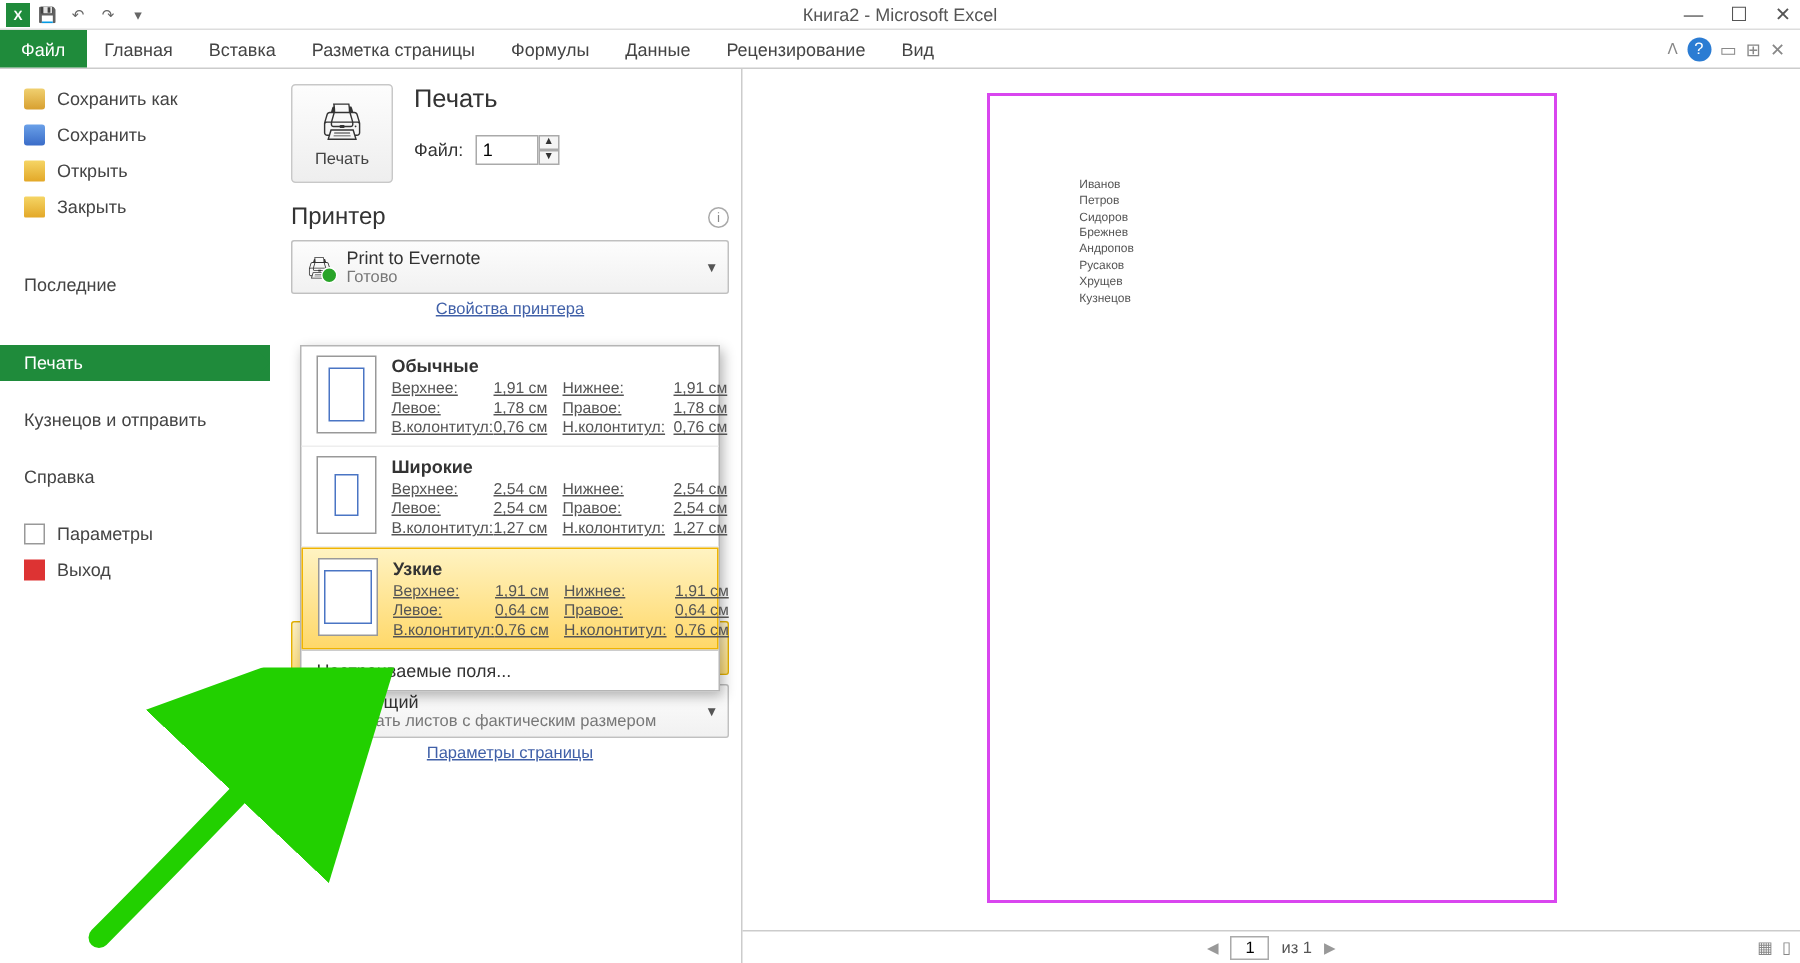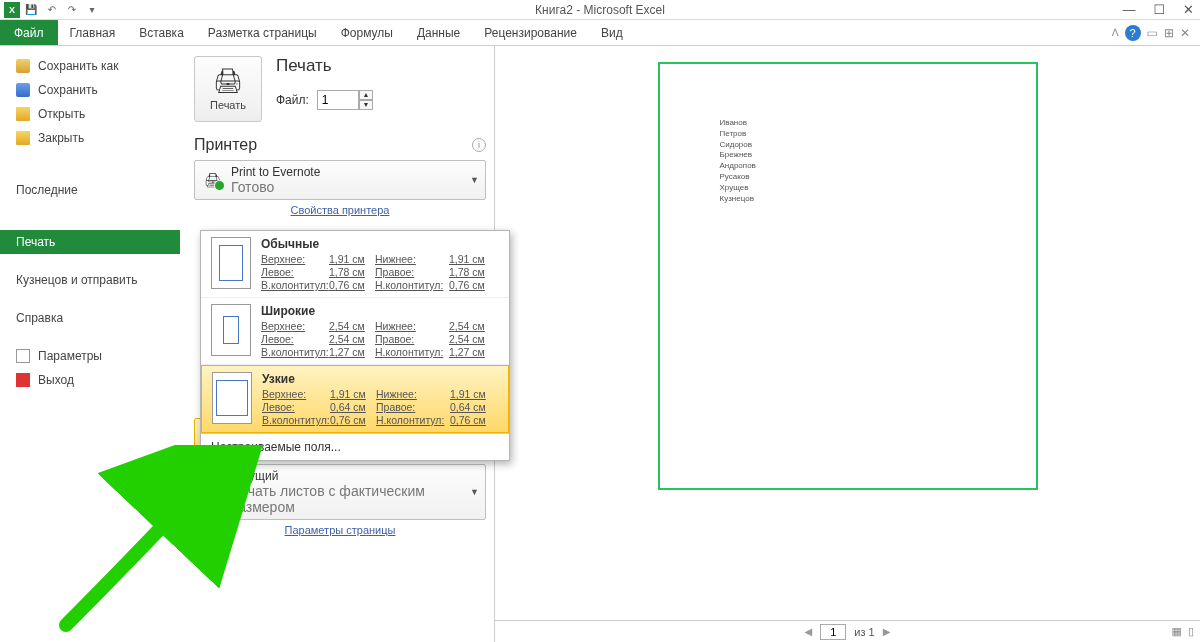--- a/index.html
+++ b/index.html
@@ -50,46 +50,46 @@
   .copies-row { display:flex; align-items:center; gap:8px; margin-top: 14px; }
   .copies-input { display:flex; align-items:center; }
   .copies-input input { width: 42px; height: 20px; border:1px solid #aaa; padding: 0 4px; font-size:12px;}
   .spinner { width:14px; display:flex; flex-direction:column;}
   .spinner div{ height:10px; border:1px solid #aaa; font-size:7px; text-align:center; line-height:7px; background:#f5f5f5;}
 
   .dropdown { border:1px solid #c0c0c0; background:linear-gradient(#fdfdfd,#f1f1f1); border-radius:2px; padding:4px 22px 4px 8px; position:relative; display:flex; align-items:center; gap:8px; margin-top:6px; cursor:default;}
   .dropdown .chev { position:absolute; right:6px; top:50%; transform:translateY(-50%); font-size:9px; color:#555;}
   .dropdown .dd-icon { width:20px; height:18px; display:flex; align-items:center; justify-content:center; font-size:14px;}
   .dropdown .dd-text .line1{ font-size:12px; color:#333;}
-  .dropdown .dd-text .line2{ font-size:14px; color:#777;}
+  .dropdown .dd-text .line2{ font-size:11px; color:#777;}
   .dropdown.highlight { background: linear-gradient(#fff3c8,#ffdf7b); border-color:#e5b200;}
   .link-right { text-align:center; font-size:11px; color:#4060a8; text-decoration:underline; margin-top:4px; cursor:default;}
 
   
-  .flyout { position:absolute; left:200px; top:230px; width:310px; background:#fff; border:1px solid #b5b5b5; box-shadow:2px 3px 8px rgba(0,0,0,.3); z-index:50;}
+  .flyout { position:absolute; left:200px; top:230px; width:280px; background:#fff; border:1px solid #b5b5b5; box-shadow:2px 3px 8px rgba(0,0,0,.3); z-index:50;}
   .fly-item { display:flex; gap:10px; padding:6px 10px; border-bottom:1px solid #eee;}
   .fly-item.selected { background: linear-gradient(#fff3c2,#ffd869); border:1px solid #f0b400; }
   .fly-thumb { width:40px; height:52px; border:1px solid #999; background:#fff; position:relative; flex-shrink:0;}
   .fly-thumb::before{ content:""; position:absolute; border:1px solid #4a75c4; }
   .fly-thumb.normal::before{ left:7px; right:7px; top:7px; bottom:7px;}
   .fly-thumb.wide::before{ left:11px; right:11px; top:11px; bottom:11px;}
   .fly-thumb.narrow::before{ left:3px; right:3px; top:7px; bottom:7px;}
   .fly-body { flex:1; font-size:11px;}
   .fly-body .fname{ font-weight:bold; font-size:12px; margin-bottom:2px;}
   .fly-grid{ display:grid; grid-template-columns: 68px 46px 74px 46px; row-gap:1px; font-size:10.5px; color:#555;text-decoration:underline;}
   .fly-custom{ padding:6px 10px; font-size:12px; border-top:1px solid #ccc; }
 
   
   .printer-status{ position:relative;}
   .printer-status::after{ content:""; position:absolute; right:-2px; bottom:-2px; width:9px; height:9px; border-radius:50%; background:#28a428; border:1px solid #fff;}
 
   
   .preview { flex:1; background:#fff; display:flex; flex-direction:column; }
   .preview-canvas{ flex:1; display:flex; align-items:flex-start; justify-content:center; padding:16px 0;}
-  .page { width:380px; height:428px; border:2px solid #22c55e; background:#fff; position:relative;}
+  .page { width:380px; height:540px; border:2px solid #d946ef; background:#fff; position:relative;}
   .page-content{ position:absolute; top:54px; left:60px; font-size:8px; color:#555; line-height:1.35;}
   .preview-status{ height:22px; border-top:1px solid #ccc; display:flex; align-items:center; justify-content:center; gap:8px; font-size:11px; color:#555;}
   .preview-status .arrow{ color:#999; font-size:10px;}
   .preview-status input{ width:26px; height:16px; border:1px solid #aaa; text-align:center; font-size:11px;}
   .preview-status .corner{ position:absolute; right:6px; display:flex; gap:6px; color:#888;}
 
   
   .green-arrow { position:absolute; z-index:200; left:46px; top:445px; pointer-events:none;}
 </style>
 </head>

